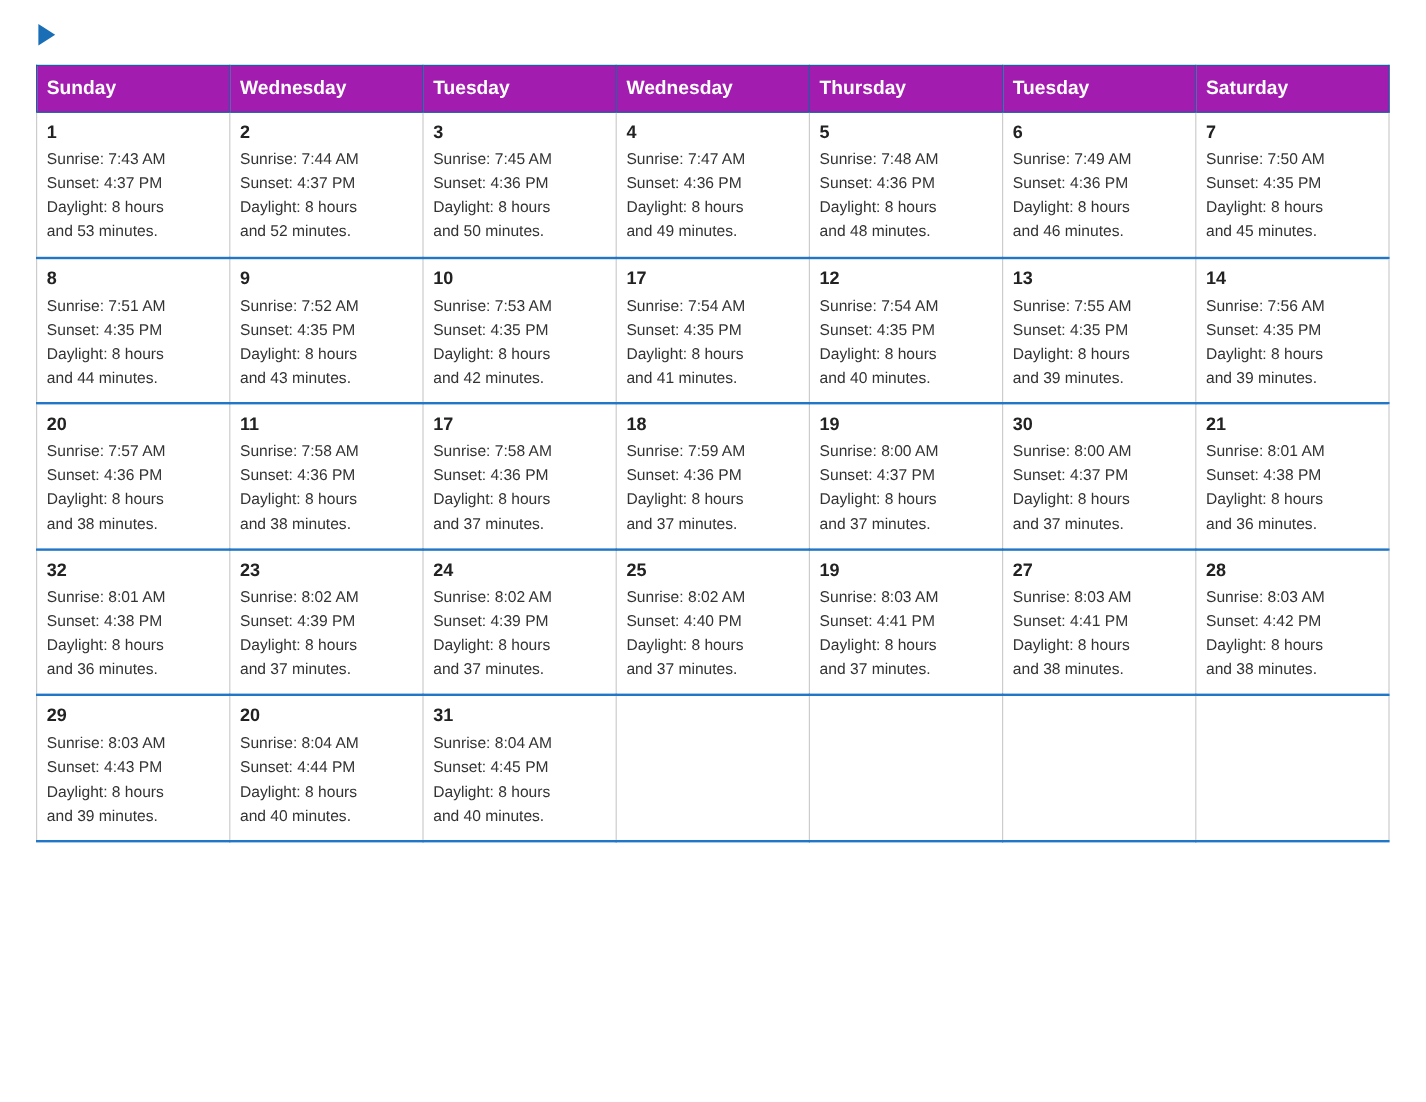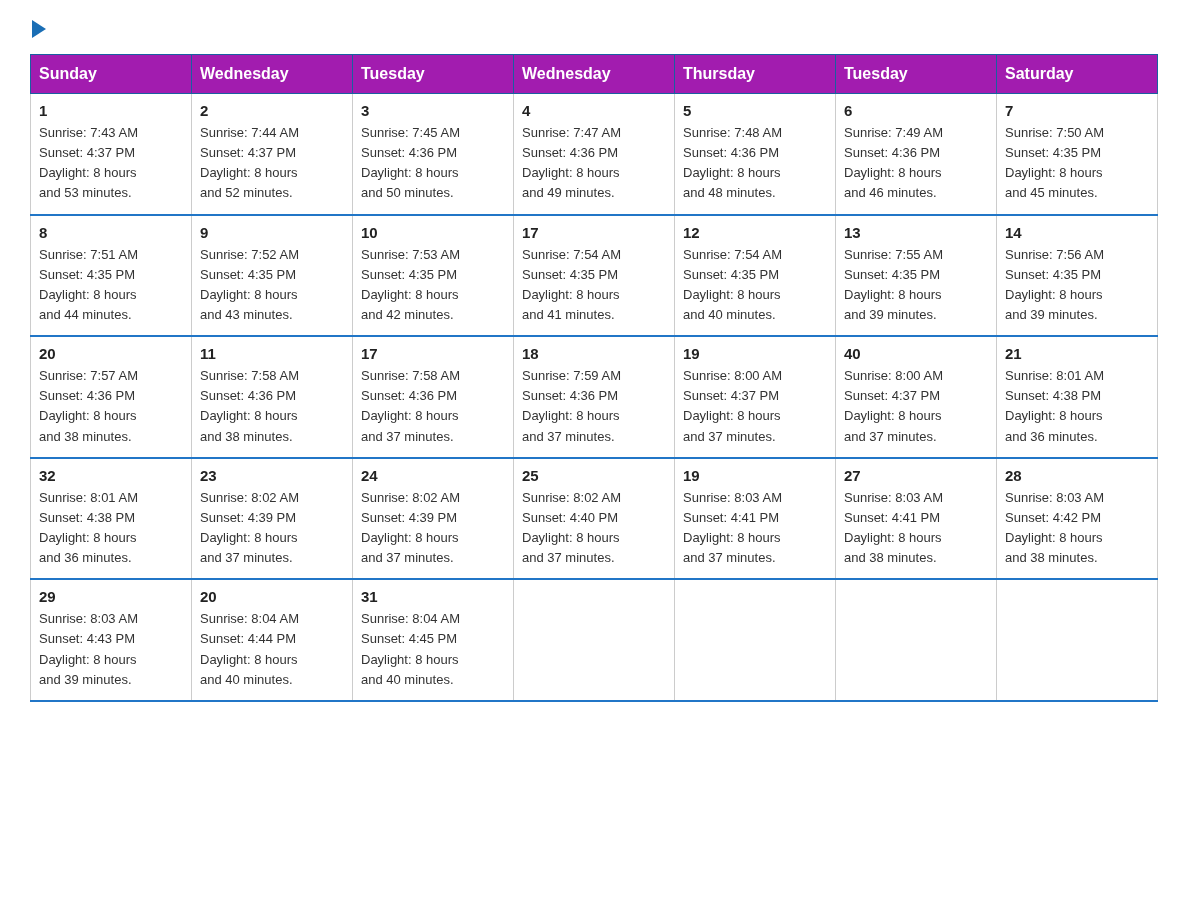--- a/index.html
+++ b/index.html
@@ -300,21 +300,21 @@
         <td>
         <span class="day-num">19</span>
         <div class="day-info">
           Sunrise: 8:00 AM<br>
           Sunset: 4:37 PM<br>
           Daylight: 8 hours<br>
           and 37 minutes.
         </div>
       </td>
         <td>
-        <span class="day-num">40</span>
+        <span class="day-num">30</span>
         <div class="day-info">
           Sunrise: 8:00 AM<br>
           Sunset: 4:37 PM<br>
           Daylight: 8 hours<br>
           and 37 minutes.
         </div>
       </td>
         <td>
         <span class="day-num">21</span>
         <div class="day-info">

